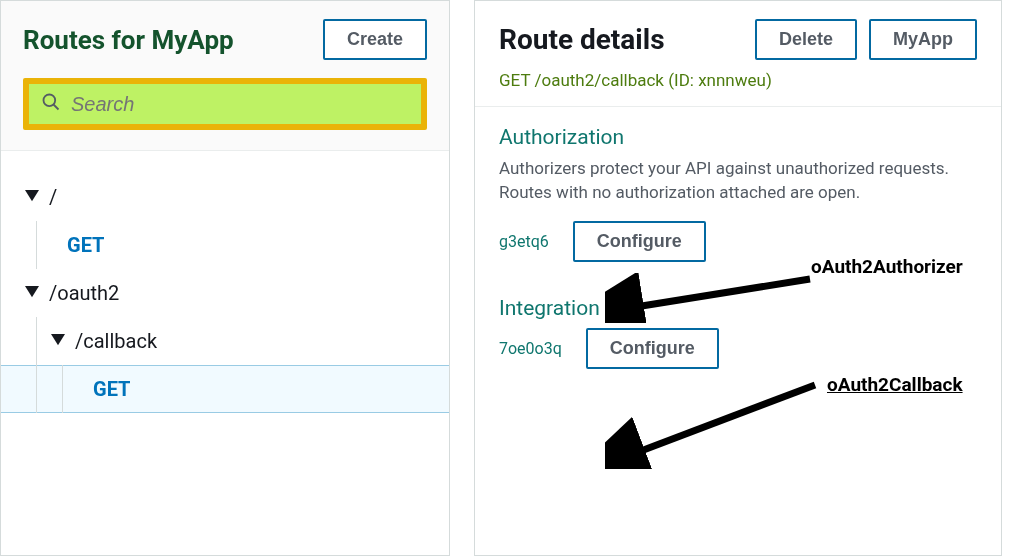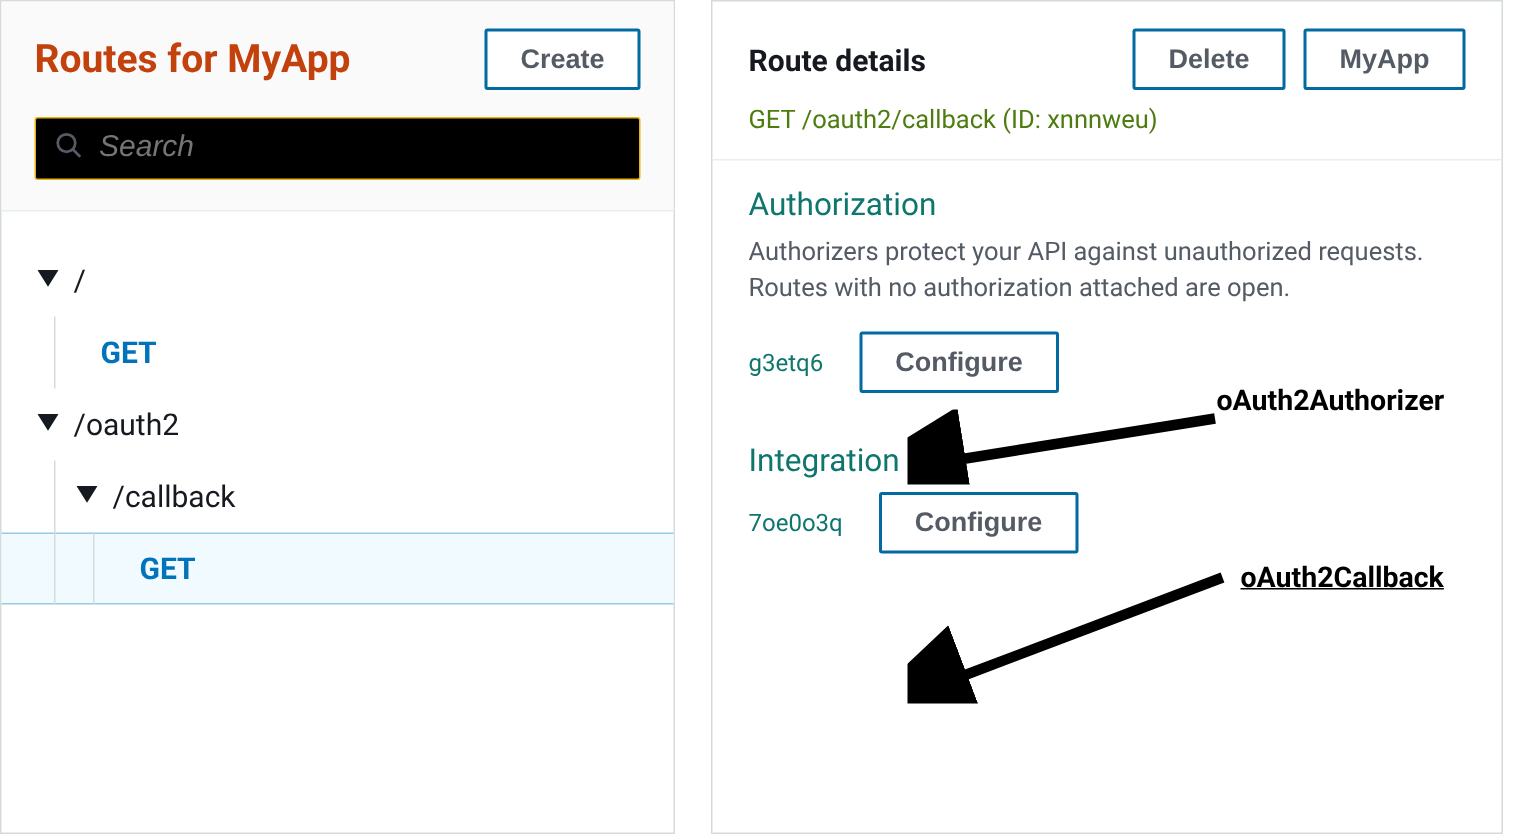--- a/index.html
+++ b/index.html
@@ -30,37 +30,37 @@
   }
   .left-header-row {
     display: flex;
     align-items: center;
     justify-content: space-between;
     margin-bottom: 18px;
   }
   .left-title {
     font-size: 26px;
     font-weight: 700;
-    color: #c2410c;
+    color: #14532d;
   }
   .btn {
     border: 2px solid #0369a1;
     background: #ffffff;
     color: #545b64;
     font-weight: 700;
     font-size: 18px;
     padding: 8px 22px;
     cursor: pointer;
     border-radius: 2px;
   }
   .search-box {
     display: flex;
-    align-items: flex-start;
-    border: 1px solid #eab308;
-    background: #000000;
+    align-items: flex-end;
+    border: 6px solid #eab308;
+    background: #bef264;
     border-radius: 2px;
     padding: 8px 12px;
     gap: 10px;
   }
   .search-box svg { flex-shrink: 0; }
   .search-input {
     border: none;
     outline: none;
     font-size: 20px;
     font-style: italic;
@@ -124,21 +124,21 @@
     padding: 18px 24px 16px 24px;
     border-bottom: 1px solid #eaeded;
   }
   .right-header-row {
     display: flex;
     align-items: center;
     gap: 12px;
     margin-bottom: 10px;
   }
   .right-title {
-    font-size: 20px;
+    font-size: 28px;
     font-weight: 700;
     margin-right: auto;
   }
   .route-path {
     font-size: 17px;
     color: #4d7c0f;
   }
   .section {
     padding: 18px 24px 2px 24px;
     position: relative;

